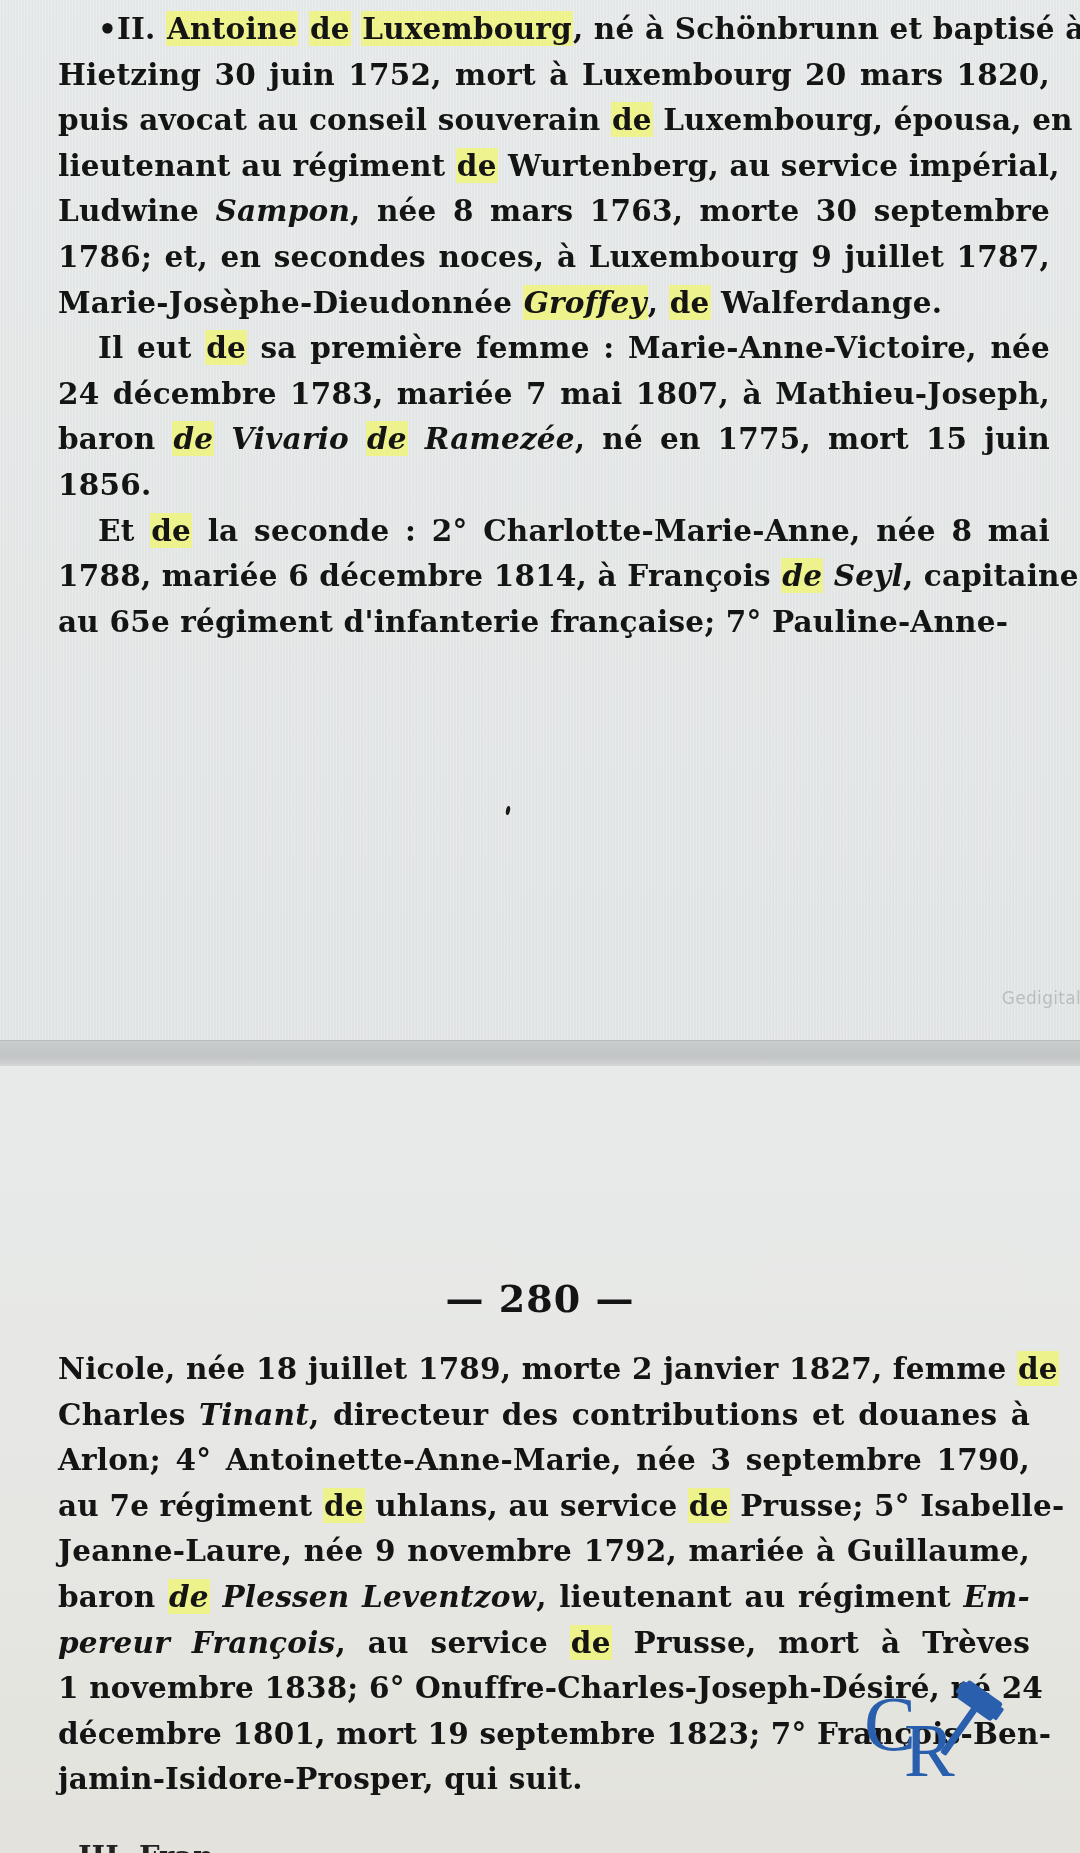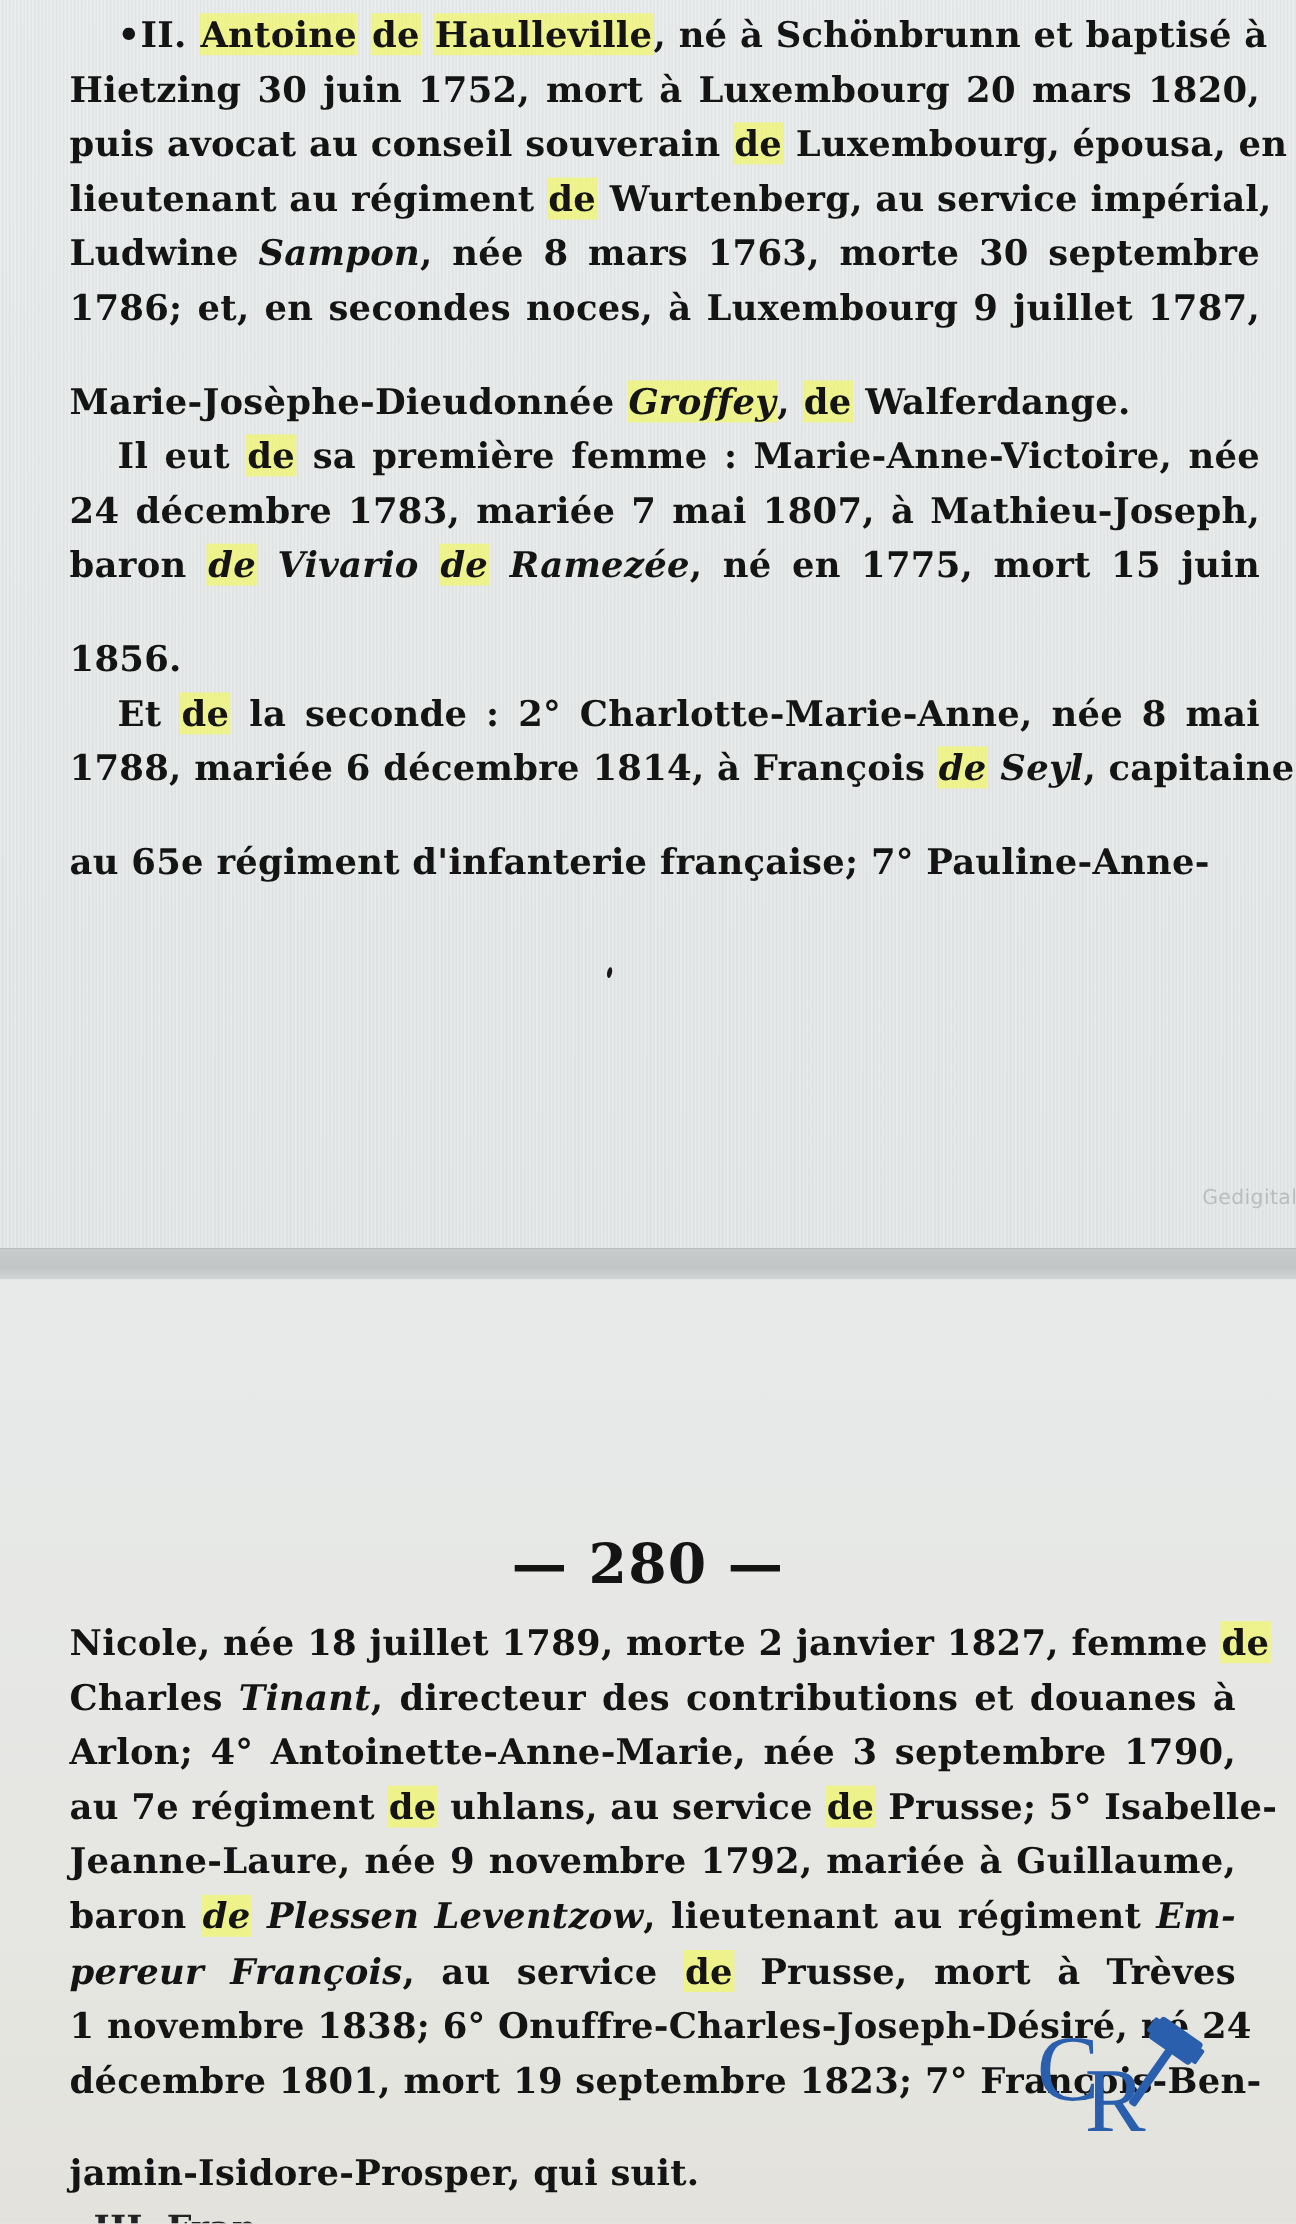--- a/index.html
+++ b/index.html
@@ -57,21 +57,20 @@
       text-align-last: justify;
     }
     .text-block .line {
       display: block;
       white-space: nowrap;
       text-align: justify;
       text-align-last: justify;
     }
     .text-block .line.last {
       text-align-last: left;
-      margin-top: 32px;
     }
     .block-a {
       left: 58px;
       top: 6px;
       width: 992px;
     }
     .block-b {
       left: 58px;
       top: 1346px;
       width: 972px;
@@ -86,21 +85,21 @@
     }
     .it {
       font-style: italic;
     }
     .page-number {
       position: absolute;
       top: 1276px;
       left: 0;
       width: 1080px;
       text-align: center;
-      font-size: 46px;
+      font-size: 38px;
       font-weight: bold;
       letter-spacing: 1px;
     }
     .watermark-text {
       position: absolute;
       right: -6px;
       top: 988px;
       font-family: "DejaVu Sans", "Liberation Sans", sans-serif;
       font-size: 17px;
       color: #b9bdbd;
@@ -136,21 +135,21 @@
     }
   </style>
 </head>
 <body>
 
 <div class="screen"></div>
 
 <section class="page page-top">
   <div class="text-block block-a">
       <div>
-        <span class="line indent"><span>•II. </span><span class="hl">Antoine</span><span> </span><span class="hl">de</span><span> </span><span class="hl">Haulleville</span><span>, né à Schönbrunn et baptisé à</span></span>
+        <span class="line indent"><span>•II. </span><span class="hl">Antoine</span><span> </span><span class="hl">de</span><span> </span><span class="hl">Luxembourg</span><span>, né à Schönbrunn et baptisé à</span></span>
         <span class="line"><span>Hietzing 30 juin 1752, mort à Luxembourg 20 mars 1820,</span></span>
         <span class="line"><span>puis avocat au conseil souverain </span><span class="hl">de</span><span> Luxembourg, épousa, en</span></span>
         <span class="line"><span>lieutenant au régiment </span><span class="hl">de</span><span> Wurtenberg, au service impérial,</span></span>
         <span class="line"><span>Ludwine </span><span class="it">Sampon</span><span>, née 8 mars 1763, morte 30 septembre</span></span>
         <span class="line"><span>1786; et, en secondes noces, à Luxembourg 9 juillet 1787,</span></span>
         <span class="line last"><span>Marie-Josèphe-Dieudonnée </span><span class="hl it">Groffey</span><span>, </span><span class="hl">de</span><span> Walferdange.</span></span>
       </div>
       <div>
         <span class="line indent"><span>Il eut </span><span class="hl">de</span><span> sa première femme : Marie-Anne-Victoire, née</span></span>
         <span class="line"><span>24 décembre 1783, mariée 7 mai 1807, à Mathieu-Joseph,</span></span>

